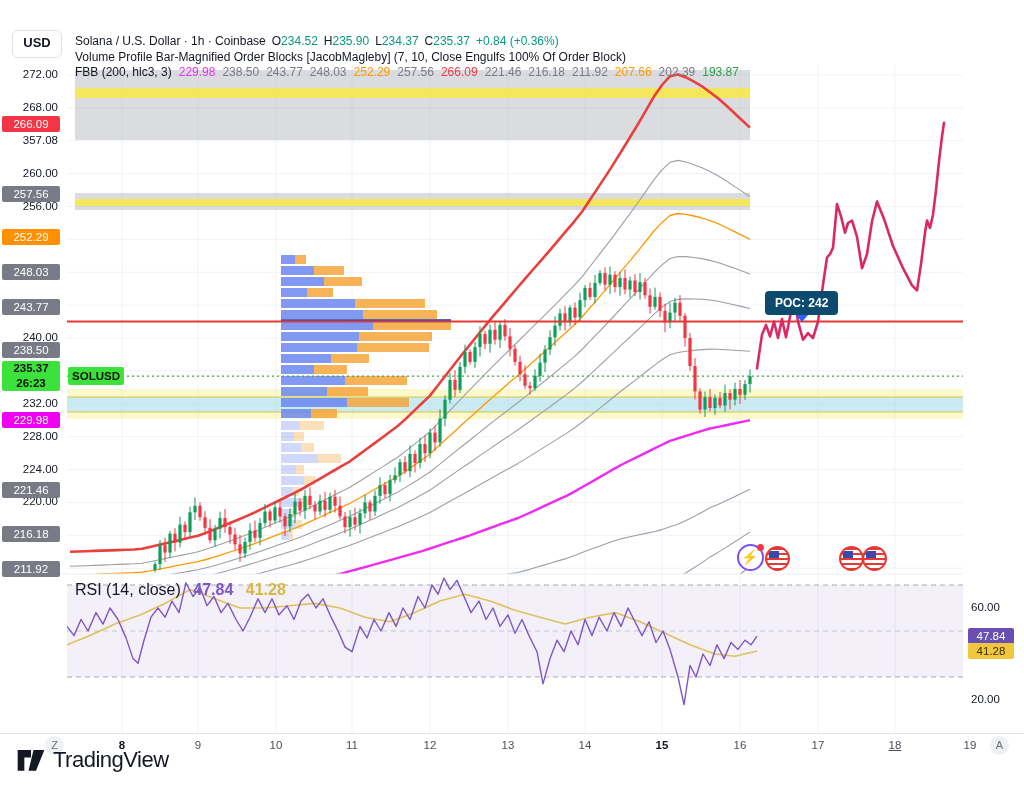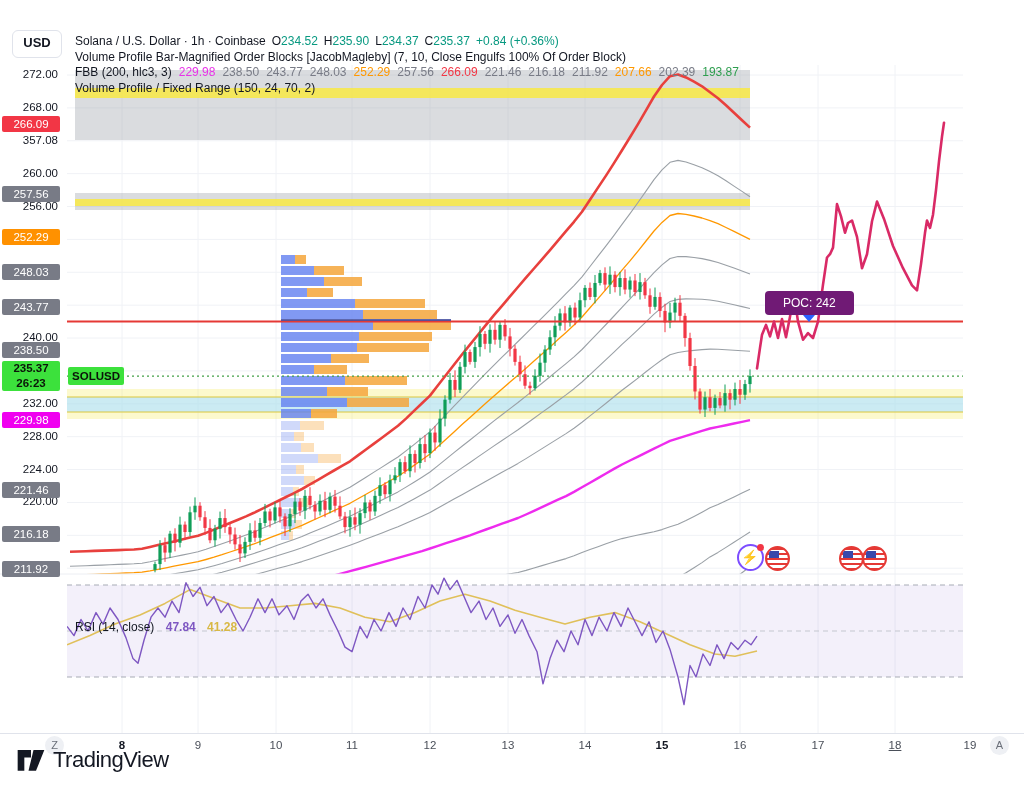--- a/index.html
+++ b/index.html
@@ -13,23 +13,23 @@
   .lrow .tlt{color:#131722;}
   .ohlc-lab{color:#131722;margin-left:6px;}
   .ohlc-val{color:#089981;}
   .chg{color:#089981;margin-left:6px;}
   .fbbv{margin-left:7px;}
   .price-axis{position:absolute;left:0;top:60px;width:64px;height:675px;}
   .ptick{position:absolute;right:6px;font-size:11.5px;color:#131722;}
   .pbadge{position:absolute;left:2px;width:58px;height:16px;line-height:16px;text-align:center;border-radius:2px;font-size:11.5px;color:#fff;}
   .pcur{position:absolute;left:2px;width:58px;height:30px;border-radius:2px;text-align:center;font-size:11.5px;color:#0b1509;font-weight:600;line-height:15px;}
   .sol-tag{position:absolute;left:68px;width:56px;height:18px;background:#3ce13c;color:#0b1509;font-size:11.5px;font-weight:700;text-align:center;line-height:18px;border-radius:2px;}
-  .poc{position:absolute;background:#701a75;color:#fff;font-size:12px;font-weight:400;height:24px;line-height:24px;padding:0 18px;border-radius:4px;}
+  .poc{position:absolute;background:#0c4a6e;color:#fff;font-size:12px;font-weight:700;height:24px;line-height:24px;padding:0 10px;border-radius:4px;}
   .poc:after{content:"";position:absolute;left:50%;bottom:-7px;margin-left:-6px;border:6px solid transparent;border-top-color:#2962ff;border-bottom:none;border-top-width:7px;}
-  .rsi-legend{position:absolute;left:75px;top:581px;font-size:12px;margin-top:39px;}
+  .rsi-legend{position:absolute;left:75px;top:581px;font-size:16px;}
   .rsi-legend .nm{color:#131722;}
   .rsi-legend .v1{color:#7e57c2;margin-left:8px;font-weight:600;}
   .rsi-legend .v2{color:#d8b845;margin-left:8px;font-weight:600;}
   .rsi-axis{position:absolute;left:963px;top:560px;width:61px;height:160px;}
   .rtick{position:absolute;left:8px;font-size:11.5px;color:#131722;}
   .rbadge{position:absolute;left:5px;width:46px;height:16px;line-height:16px;text-align:center;border-radius:2px;font-size:11.5px;}
   .time-axis{position:absolute;left:0;top:733px;width:1024px;height:26px;background:#fff;border-top:1px solid #e0e3eb;}
   .tlabel{position:absolute;top:5px;width:26px;margin-left:-13px;text-align:center;font-size:11.5px;color:#4a4f59;}
   .tlabel.bold{font-weight:700;color:#131722;}
   .tcirc{position:absolute;top:2px;width:19px;height:19px;margin-left:-10px;border-radius:50%;background:#eef0f4;color:#6a6f79;font-size:11px;text-align:center;line-height:19px;}
@@ -411,21 +411,20 @@
       </g>
       <line x1="0" y1="574" x2="963" y2="574" stroke="#eceef3" stroke-width="1"></line>
     </svg>
 
   <div class="usd-btn">USD</div>
 
   <div class="legend">
     <div class="lrow" id="symbol-row"><span class="tlt">Solana / U.S. Dollar · 1h · Coinbase</span><span class="ohlc-lab">O</span><span class="ohlc-val">234.52</span><span class="ohlc-lab">H</span><span class="ohlc-val">235.90</span><span class="ohlc-lab">L</span><span class="ohlc-val">234.37</span><span class="ohlc-lab">C</span><span class="ohlc-val">235.37</span><span class="chg">+0.84 (+0.36%)</span></div>
     <div class="lrow"><span class="tlt">Volume Profile Bar-Magnified Order Blocks [JacobMagleby] (7, 10, Close Engulfs 100% Of Order Block)</span></div>
     <div class="lrow" id="fbb-row"><span class="tlt">FBB (200, hlc3, 3)</span><span id="fbb-values"><span class="fbbv" style="color: rgb(232, 51, 232);">229.98</span><span class="fbbv" style="color: rgb(120, 123, 134);">238.50</span><span class="fbbv" style="color: rgb(120, 123, 134);">243.77</span><span class="fbbv" style="color: rgb(120, 123, 134);">248.03</span><span class="fbbv" style="color: rgb(255, 152, 0);">252.29</span><span class="fbbv" style="color: rgb(120, 123, 134);">257.56</span><span class="fbbv" style="color: rgb(242, 54, 69);">266.09</span><span class="fbbv" style="color: rgb(120, 123, 134);">221.46</span><span class="fbbv" style="color: rgb(120, 123, 134);">216.18</span><span class="fbbv" style="color: rgb(120, 123, 134);">211.92</span><span class="fbbv" style="color: rgb(255, 152, 0);">207.66</span><span class="fbbv" style="color: rgb(120, 123, 134);">202.39</span><span class="fbbv" style="color: rgb(46, 158, 79);">193.87</span></span></div>
-    <div class="lrow"><span class="tlt">Volume Profile / Fixed Range (150, 24, 70, 2)</span></div>
   </div>
 
   <div class="price-axis" id="price-axis">
       <div class="ptick" style="top: 8px;">272.00</div>
       <div class="ptick" style="top: 40.88px;">268.00</div>
       <div class="ptick" style="top: 73.76px;">357.08</div>
       <div class="ptick" style="top: 106.64px;">260.00</div>
       <div class="ptick" style="top: 139.52px;">256.00</div>
       <div class="ptick" style="top: 271.04px;">240.00</div>
       <div class="ptick" style="top: 336.8px;">232.00</div>
@@ -455,20 +454,26 @@
       <div class="evt flag" style="left: 765px; top: 546px;"></div>
       <div class="evt flag" style="left: 839px; top: 546px;"></div>
       <div class="evt flag" style="left: 862px; top: 546px;"></div>
     </div>
 
   <div class="rsi-legend">
     <span class="nm">RSI (14, close)</span>
     <span class="v1">47.84</span>
     <span class="v2">41.28</span>
   </div>
+  <div class="rsi-axis" id="rsi-axis">
+      <div class="rtick" style="top: 41px;">60.00</div>
+      <div class="rtick" style="top: 133px;">20.00</div>
+      <div class="rbadge" style="top: 67.968px; background: rgb(106, 79, 179); color: rgb(255, 255, 255);">47.84</div>
+      <div class="rbadge" style="top: 83.056px; background: rgb(240, 198, 60); color: rgb(58, 48, 0);">41.28</div>
+    </div>
 
   <div class="time-axis" id="time-axis">
       <div class="tcirc" style="left: 55px;">Z</div>
       <div class="tlabel bold" style="left: 122px;">8</div>
       <div class="tlabel" style="left: 198px;">9</div>
       <div class="tlabel" style="left: 276px;">10</div>
       <div class="tlabel" style="left: 352px;">11</div>
       <div class="tlabel" style="left: 430px;">12</div>
       <div class="tlabel" style="left: 508px;">13</div>
       <div class="tlabel" style="left: 585px;">14</div>

